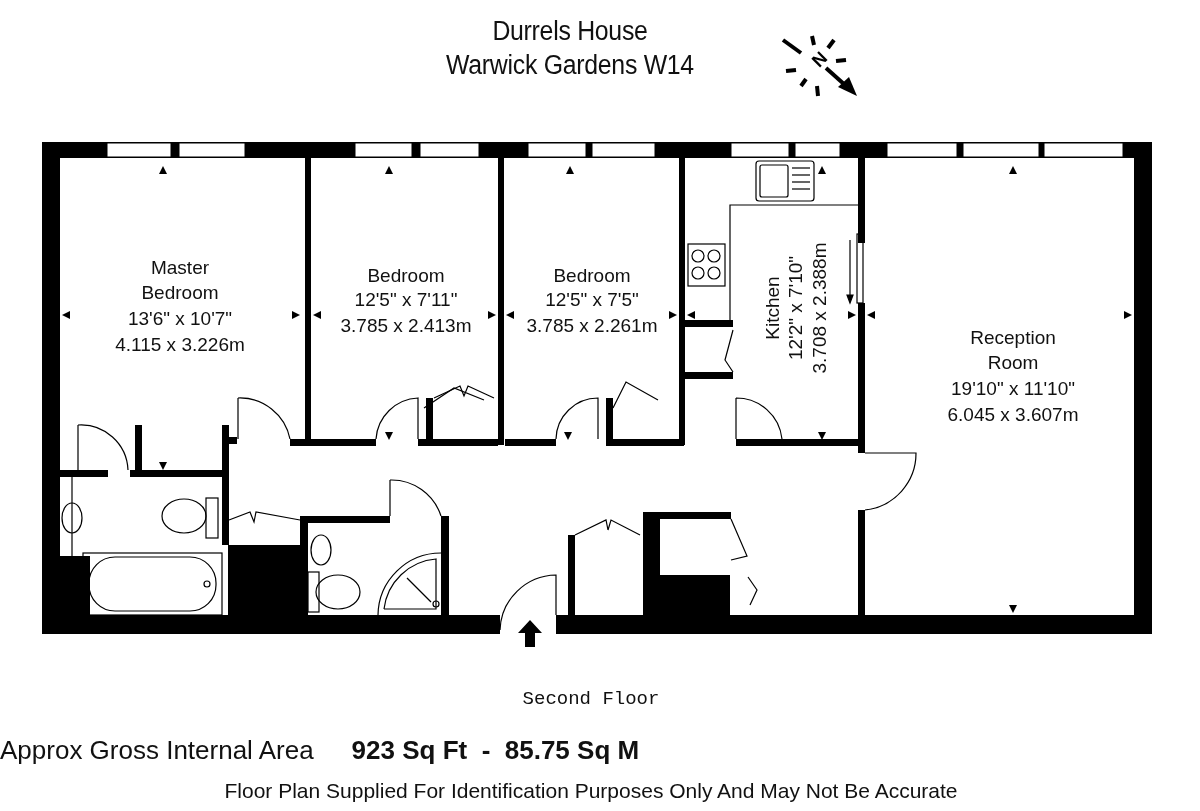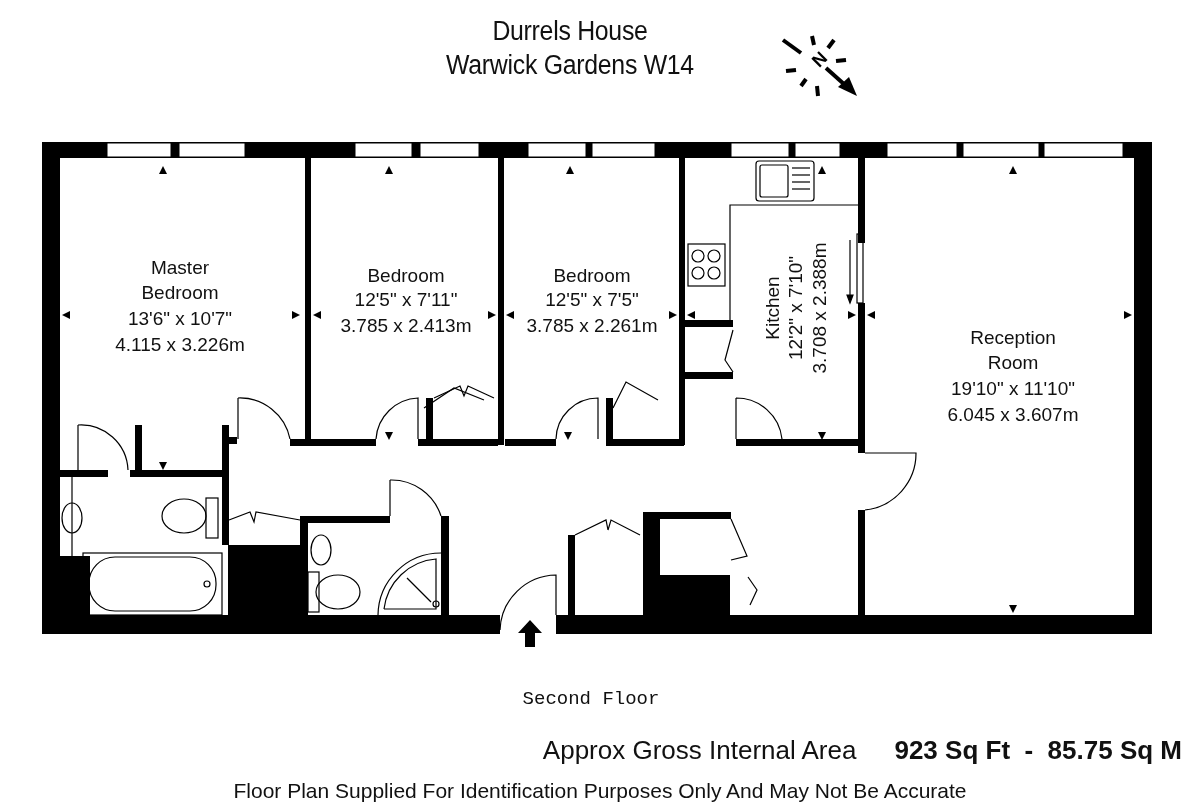--- a/index.html
+++ b/index.html
@@ -4,24 +4,24 @@
 <style>
   html, body { margin: 0; padding: 0; background: #ffffff; }
   body { width: 1200px; height: 811px; overflow: hidden; position: relative; font-family: "Liberation Sans", sans-serif; color: #111; }
   .abs { position: absolute; }
   .title { left: 0; width: 1200px; text-align: center; font-size: 27px; line-height: 31px; letter-spacing: -0.3px; transform: scaleX(0.92); }
   #title1 { top: 16px; left: 0px; width: 1140px; }
   #title2 { top: 50px; left: 0px; width: 1140px; }
   svg#plan { position: absolute; left: 0; top: 0; }
   .room-label { font-family: "Liberation Sans", sans-serif; font-size: 19px; fill: #111; text-anchor: middle; }
   .floor-label { top: 688px; left: 0; width: 1182px; text-align: center; font-size: 19px; font-family: Liberation Mono, monospace; }
-  .area-row { top: 735px; left: 0; width: 1182px; text-align: right; font-size: 26px; }
+  .area-row { top: 735px; left: 0; width: 1182px; text-align: left; font-size: 26px; }
   .area-row .lbl { display: inline-block; margin-right: 38px; }
   .area-row .val { font-weight: bold; display: inline-block; }
-  .disclaimer { top: 779px; left: 9px; width: 1182px; text-align: center; font-size: 21px; }
+  .disclaimer { top: 779px; left: 0; width: 1182px; text-align: center; font-size: 21px; }
 </style>
 </head>
 <body>
 
 <div id="title1" class="abs title">Durrels House</div>
 <div id="title2" class="abs title">Warwick Gardens W14</div>
 
 <svg id="plan" width="1200" height="680" viewBox="0 0 1200 680">
 
   <g stroke="#000" stroke-width="4" stroke-linecap="butt">

